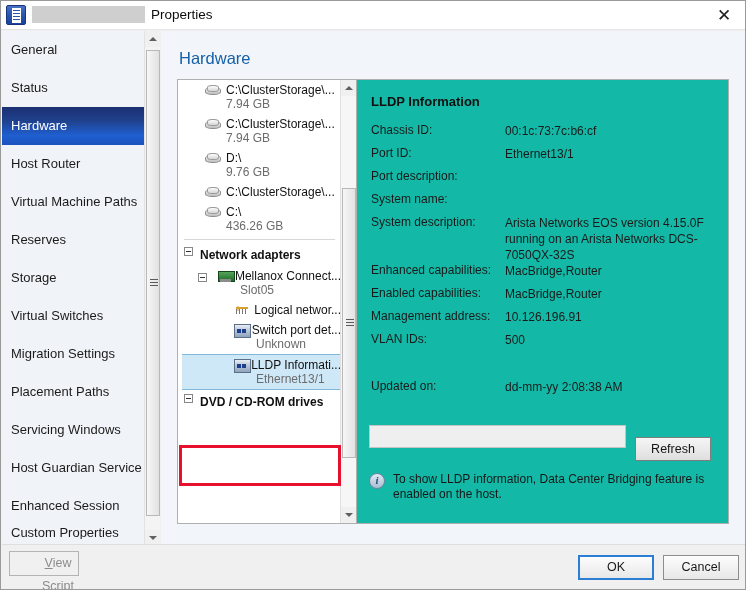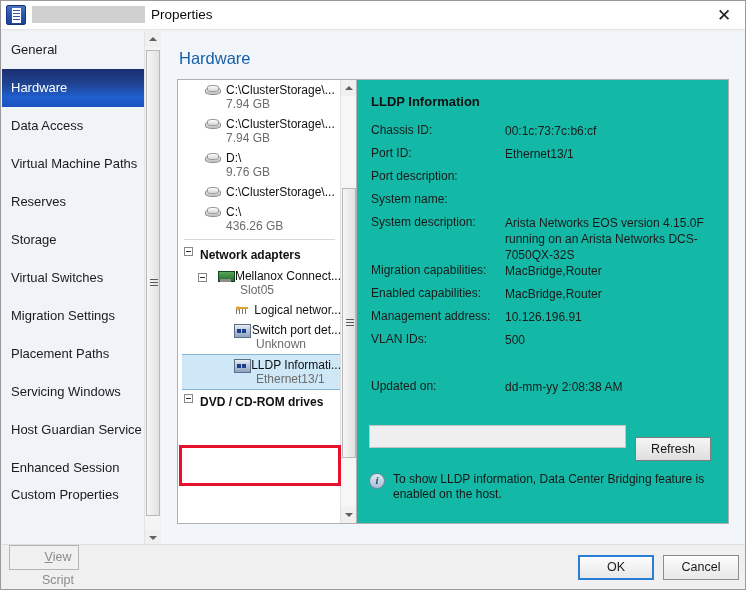--- a/index.html
+++ b/index.html
@@ -151,21 +151,21 @@
     border: 1px solid #8d8d8d;
     font-size: 12.5px;
     color: #1a1a1a;
     text-align: center;
     line-height: 23px;
     cursor: default;
   }
   .btn.disabled { color: #8c8c8c; border-color: #b4b4b4; background: #f0f0f0; }
   .btn.default { border: 2px solid #2a7fd4; line-height: 21px; }
   .btn .u { text-decoration: underline; }
-  #btn-viewscript { left: 7px; top: 0; width: 70px; padding-left: 28px; }
+  #btn-viewscript { left: 7px; top: 6px; width: 70px; padding-left: 28px; }
   #btn-ok { left: 576px; top: 10px; width: 76px; }
   #btn-cancel { left: 661px; top: 10px; width: 76px; }
 
   
   .main {
     position: absolute; left: 160px; top: 30px;
     width: 584px; height: 515px;
     background: #f2f6fa;
   }
   .page-title {
@@ -368,22 +368,23 @@
     <div class="title-icon">
         <i></i>
       </div>
     <div class="title-redacted"></div>
     <div class="title-text">Properties</div>
     <div class="title-close">✕</div>
   </div>
 
   <div class="nav" id="nav-list">
       <div class="nav-item"><span>General</span></div>
+      <div class="nav-item"><span>Status</span></div>
       <div class="nav-item selected"><span>Hardware</span></div>
-      <div class="nav-item"><span>Data Access</span></div>
+      <div class="nav-item"><span>Host Router</span></div>
       <div class="nav-item"><span>Virtual Machine Paths</span></div>
       <div class="nav-item"><span>Reserves</span></div>
       <div class="nav-item"><span>Storage</span></div>
       <div class="nav-item"><span>Virtual Switches</span></div>
       <div class="nav-item"><span>Migration Settings</span></div>
       <div class="nav-item"><span>Placement Paths</span></div>
       <div class="nav-item"><span>Servicing Windows</span></div>
       <div class="nav-item"><span>Host Guardian Service</span></div>
       <div class="nav-item"><span>Enhanced Session</span></div>
       <div class="nav-item clipped"><span>Custom Properties</span></div>
@@ -529,21 +530,21 @@
           </div>
           <div class="kv" style="top: 112px;">
             <span class="k">System name:</span>
             <span class="v"></span>
           </div>
           <div class="kv" style="top: 135px;">
             <span class="k">System description:</span>
             <span class="v">Arista Networks EOS version 4.15.0F running on an Arista Networks DCS-7050QX-32S</span>
           </div>
           <div class="kv" style="top: 183px;">
-            <span class="k">Migration capabilities:</span>
+            <span class="k">Enhanced capabilities:</span>
             <span class="v">MacBridge,Router</span>
           </div>
           <div class="kv" style="top: 206px;">
             <span class="k">Enabled capabilities:</span>
             <span class="v">MacBridge,Router</span>
           </div>
           <div class="kv" style="top: 229px;">
             <span class="k">Management address:</span>
             <span class="v">10.126.196.91</span>
           </div>

